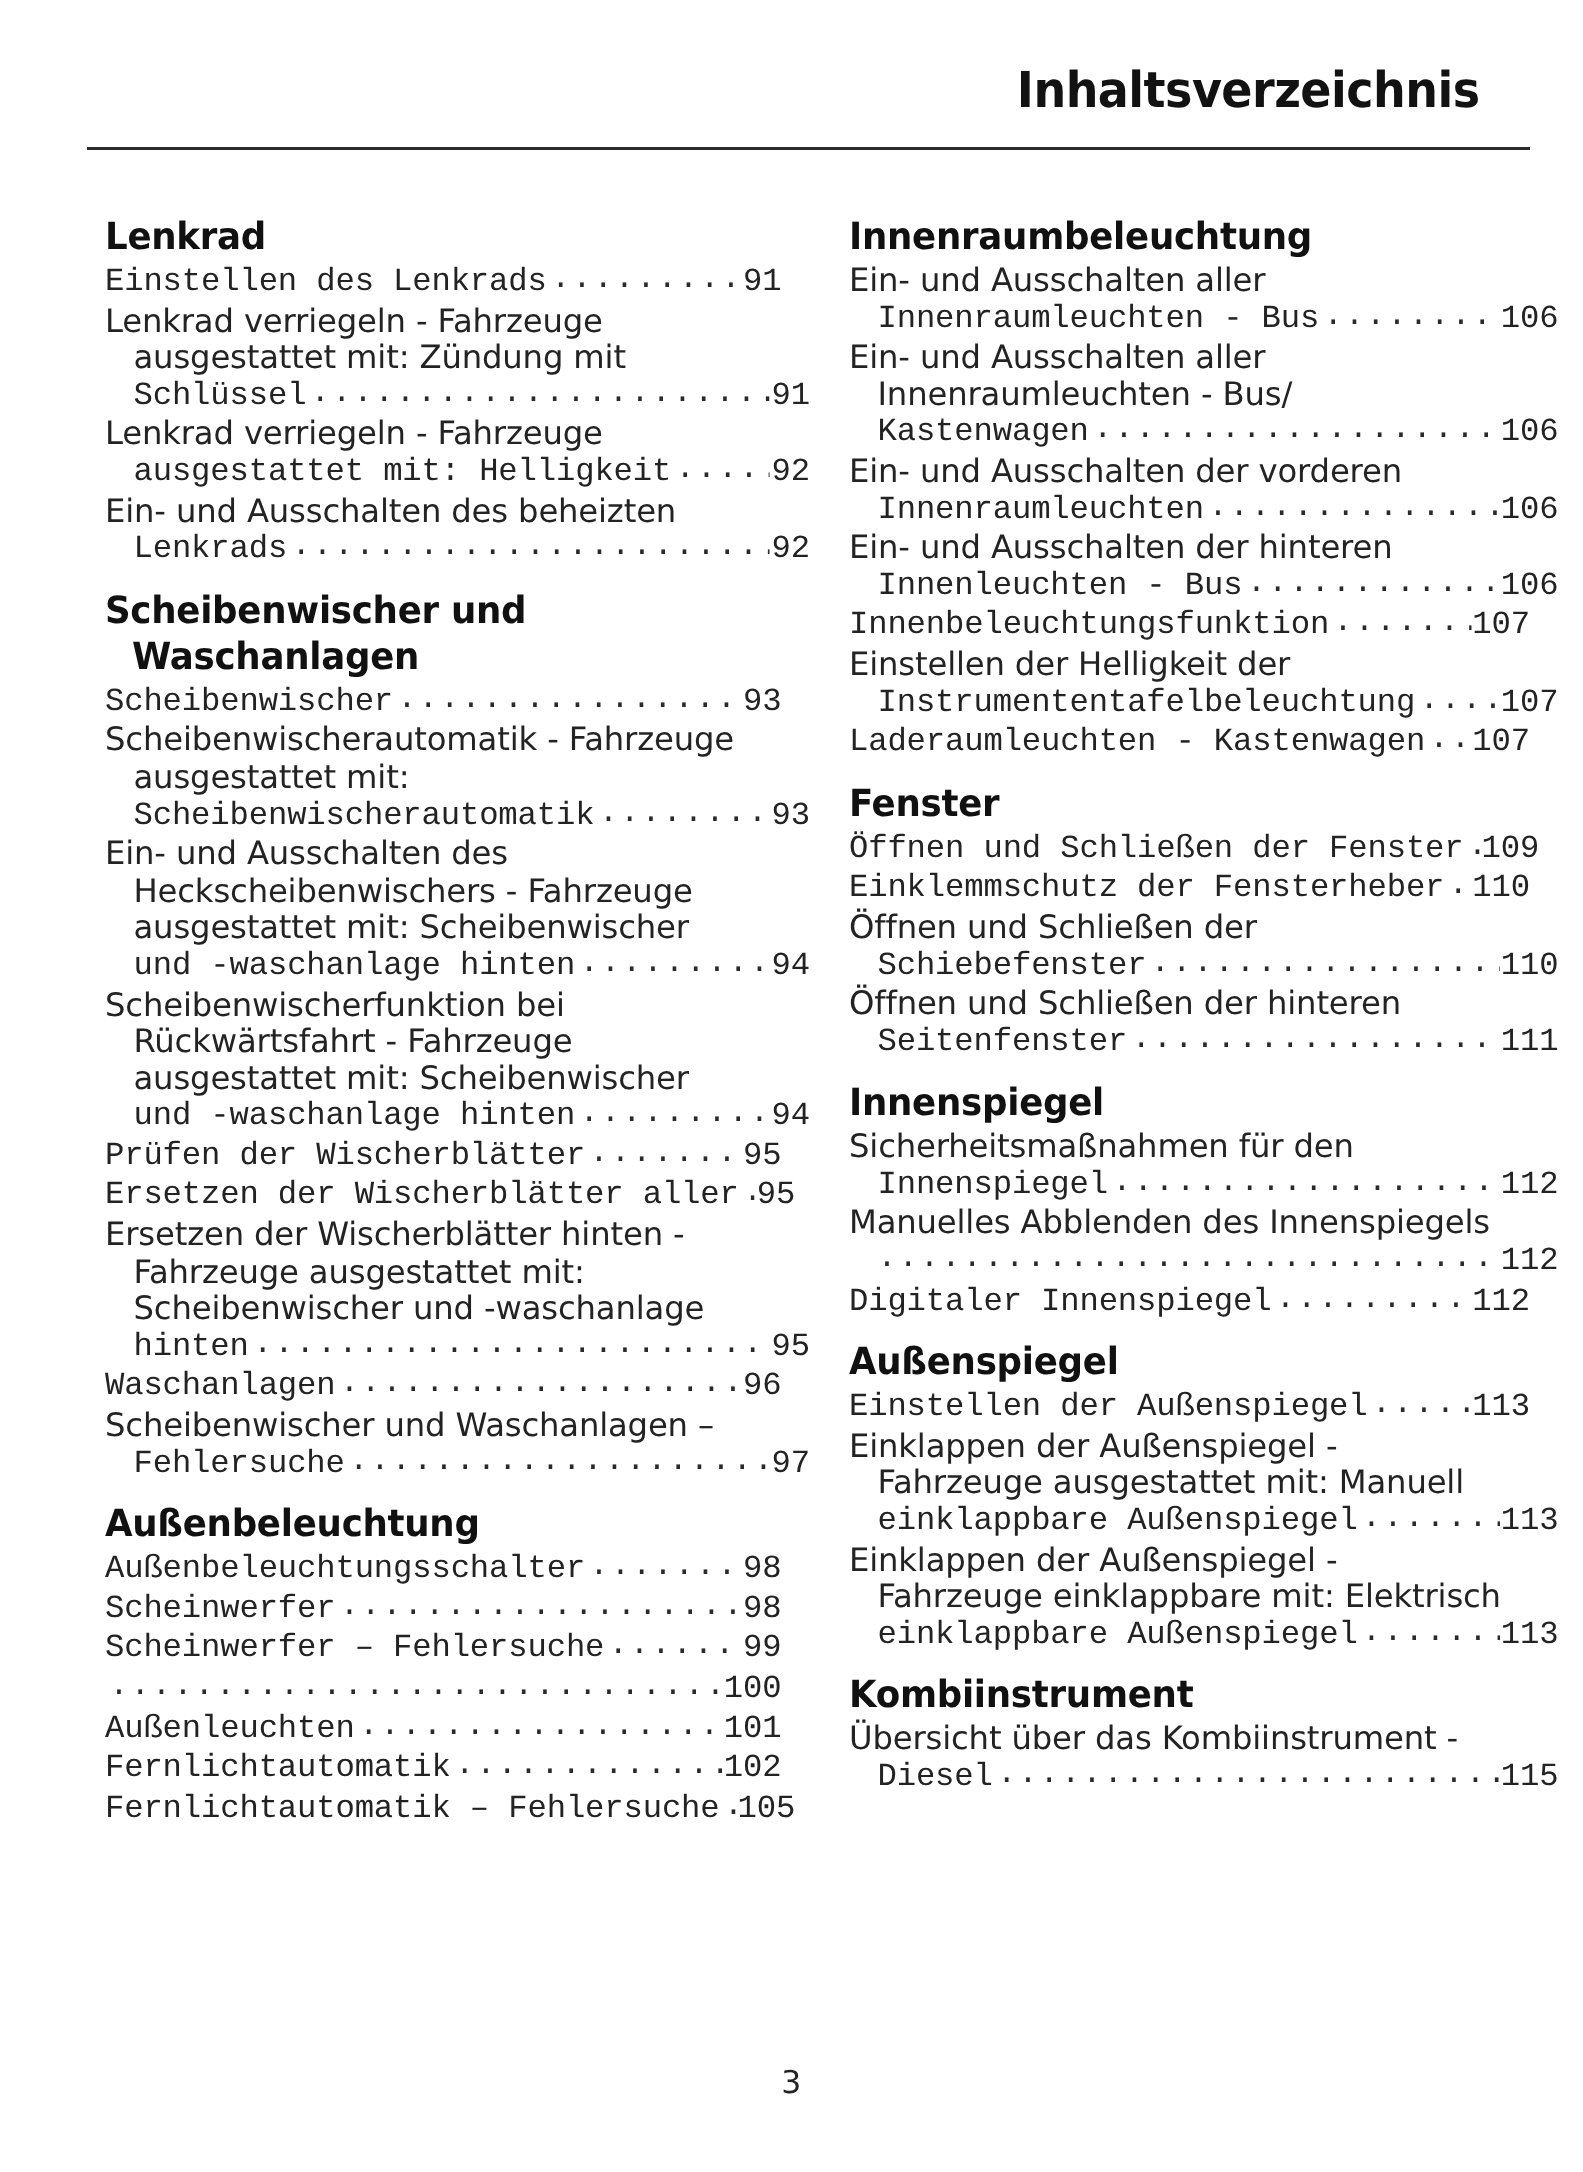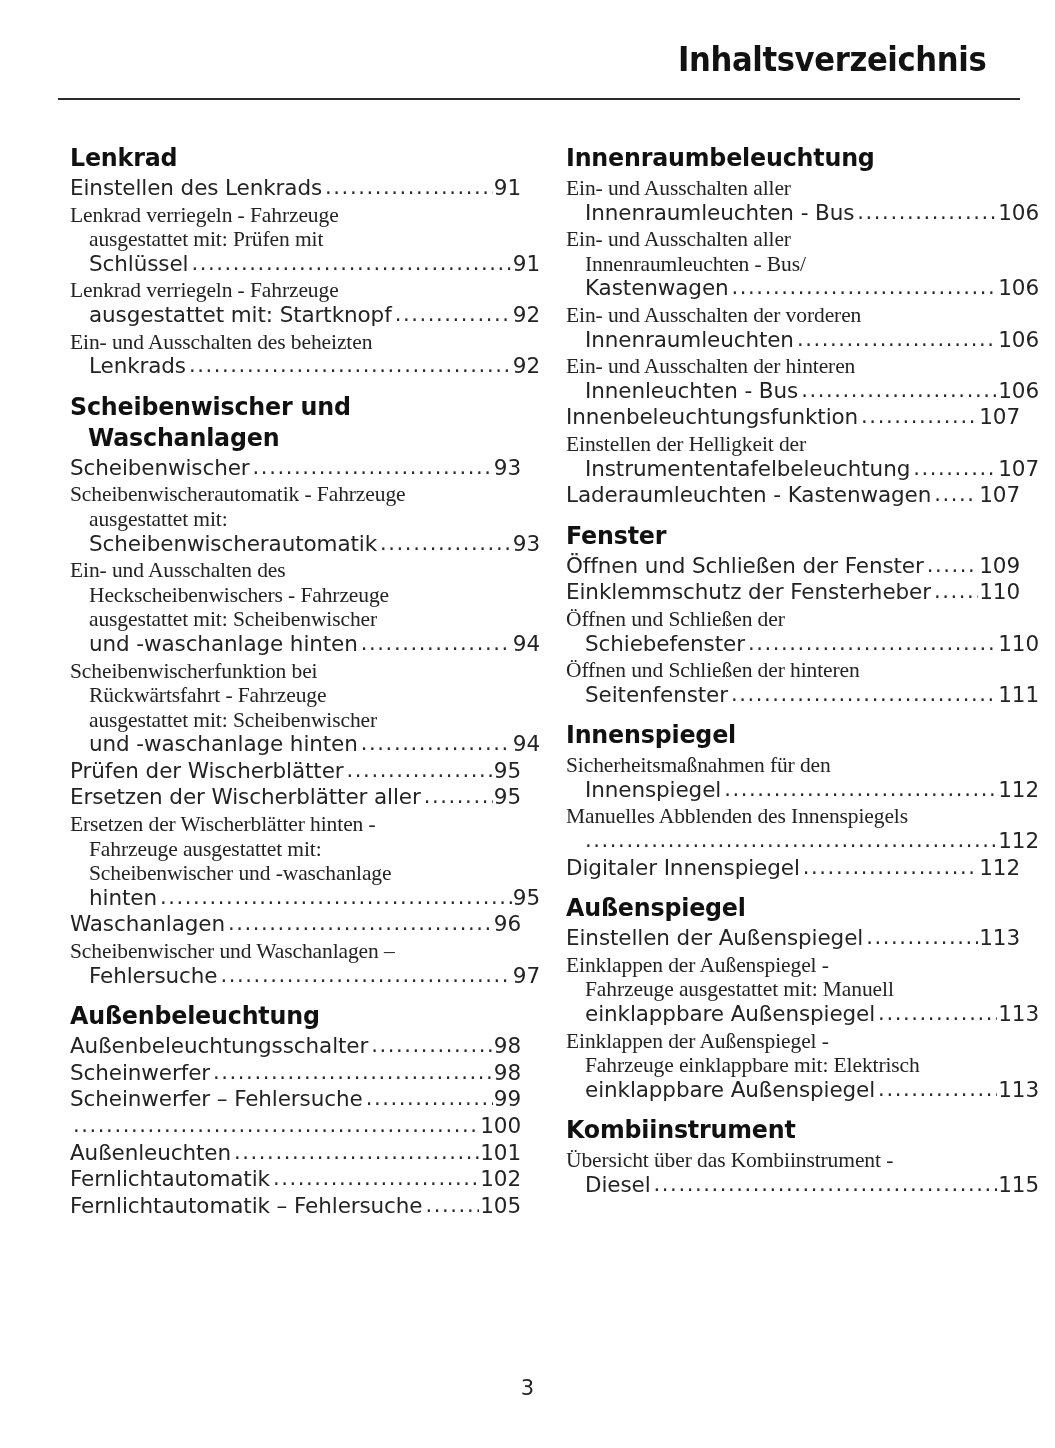--- a/index.html
+++ b/index.html
@@ -92,28 +92,28 @@
     font-size: 21.5px;
     line-height: 24.6px;
     color: #232323;
     letter-spacing: -0.1px;
     margin-bottom: 2px;
   }
 
   .entry-line {
     display: block;
     white-space: nowrap;
-    font-family: Liberation Serif, serif;
   }
   .entry-line.indent { padding-left: 19px; }
 
   .lead-row {
     display: flex;
     align-items: flex-start;
     width: 100%;
+    font-family: Liberation Mono, monospace;
   }
   .lead-row.indent { padding-left: 19px; }
   .lead-text { white-space: nowrap; flex: 0 0 auto; }
   .dots {
     flex: 1 1 auto;
     overflow: hidden;
     white-space: nowrap;
     letter-spacing: 1.6px;
     font-size: 21px;
     color: #2a2a2a;
@@ -155,31 +155,31 @@
           <div class="section-heading">Lenkrad</div>
           <div class="entry">
             <div class="lead-row">
               <span class="lead-text">Einstellen des Lenkrads</span>
               <span class="dots"></span>
               <span class="pageno">91</span>
             </div>
           </div>
           <div class="entry">
             <span class="entry-line">Lenkrad verriegeln - Fahrzeuge</span>
-            <span class="entry-line indent">ausgestattet mit: Prüfen mit</span>
+            <span class="entry-line indent">ausgestattet mit: Zündung mit</span>
             <div class="lead-row indent">
               <span class="lead-text">Schlüssel</span>
               <span class="dots"></span>
               <span class="pageno">91</span>
             </div>
           </div>
           <div class="entry">
             <span class="entry-line">Lenkrad verriegeln - Fahrzeuge</span>
             <div class="lead-row indent">
-              <span class="lead-text">ausgestattet mit: Startknopf</span>
+              <span class="lead-text">ausgestattet mit: Helligkeit</span>
               <span class="dots"></span>
               <span class="pageno">92</span>
             </div>
           </div>
           <div class="entry">
             <span class="entry-line">Ein- und Ausschalten des beheizten</span>
             <div class="lead-row indent">
               <span class="lead-text">Lenkrads</span>
               <span class="dots"></span>
               <span class="pageno">92</span>

